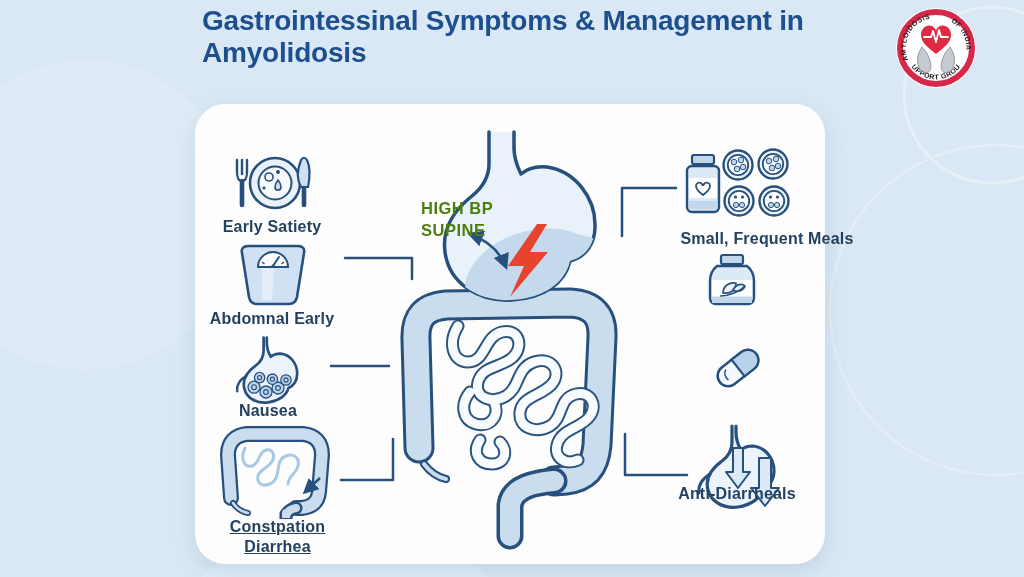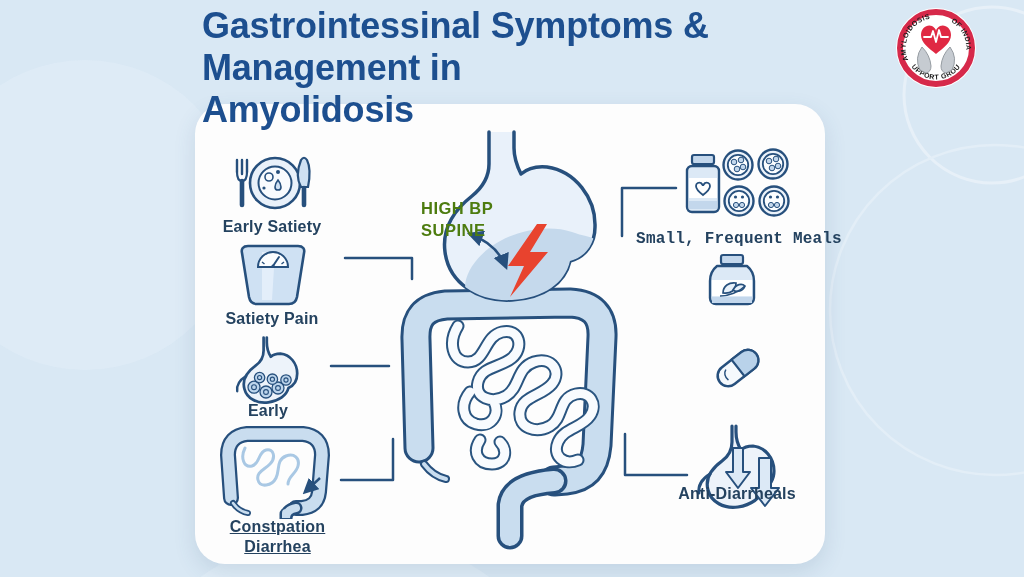--- a/index.html
+++ b/index.html
@@ -13,21 +13,21 @@
     position:absolute;left:195px;top:104px;width:630px;height:460px;
     background:#fdfdfd;border-radius:30px;
     box-shadow:0 8px 22px rgba(60,90,130,.14);
   }
   .lbl{
     position:absolute;font-weight:bold;font-size:16px;color:#24425f;
     text-align:center;white-space:pre-line;line-height:1.25;letter-spacing:.2px;
   }
   #page-title{
     position:absolute;left:202px;top:5px;width:660px;
-    font-weight:bold;font-size:36px;color:#1d4f8f;line-height:1.16;
+    font-weight:bold;font-size:28px;color:#1d4f8f;line-height:1.16;
     letter-spacing:-.2px;white-space:pre-line;
   }
   #high-bp{
     position:absolute;left:421px;top:197px;width:110px;text-align:left;
     font-weight:bold;font-size:16.5px;color:#4d7c0f;line-height:1.35;
     letter-spacing:.5px;white-space:pre-line;
   }
   svg text.arc{font-weight:bold;font-size:7px;letter-spacing:.45px;fill:#1c1c1c;}
 </style>
 </head>
@@ -251,20 +251,20 @@
       </g>
     </g>
   </svg>
 
   <div id="page-title">Gastrointessinal Symptoms &amp; Management in
 Amyolidosis</div>
   <div id="high-bp">HIGH BP
 SUPINE</div>
 
   <div class="lbl" style="left:192px;top:217px;width:160px;">Early Satiety</div>
-  <div class="lbl" style="left:192px;top:309px;width:160px;">Satiety Pain</div>
-  <div class="lbl" style="left:188px;top:401px;width:160px;">Early</div>
+  <div class="lbl" style="left:192px;top:309px;width:160px;">Abdomnal Early</div>
+  <div class="lbl" style="left:188px;top:401px;width:160px;">Nausea</div>
   <div class="lbl" style="left:195px;top:517px;width:165px;text-decoration:underline;">Constpation
 Diarrhea</div>
 
-  <div class="lbl" style="left:629px;top:229px;width:220px;font-family:Liberation Mono, monospace;">Small, Frequent Meals</div>
+  <div class="lbl" style="left:657px;top:229px;width:220px;">Small, Frequent Meals</div>
   <div class="lbl" style="left:657px;top:484px;width:160px;">Anti-Diarrheals</div>
 </div>
 
 </body></html>

